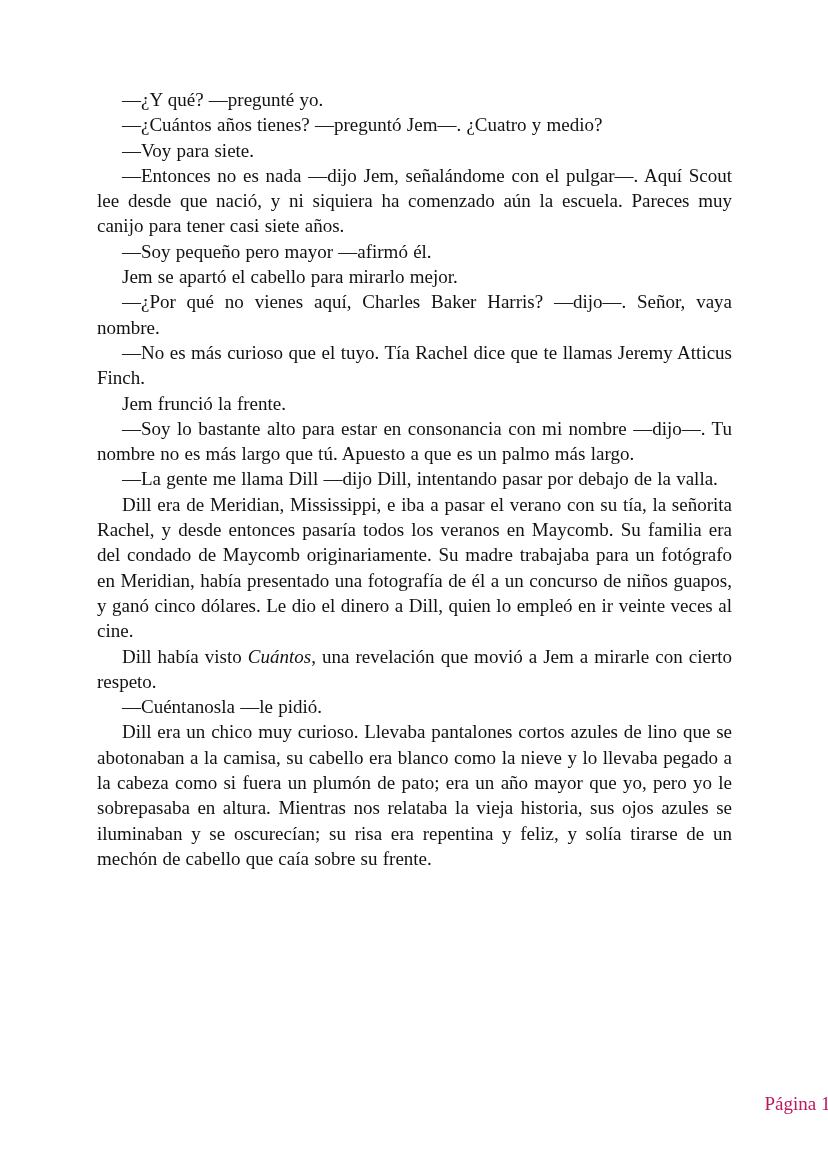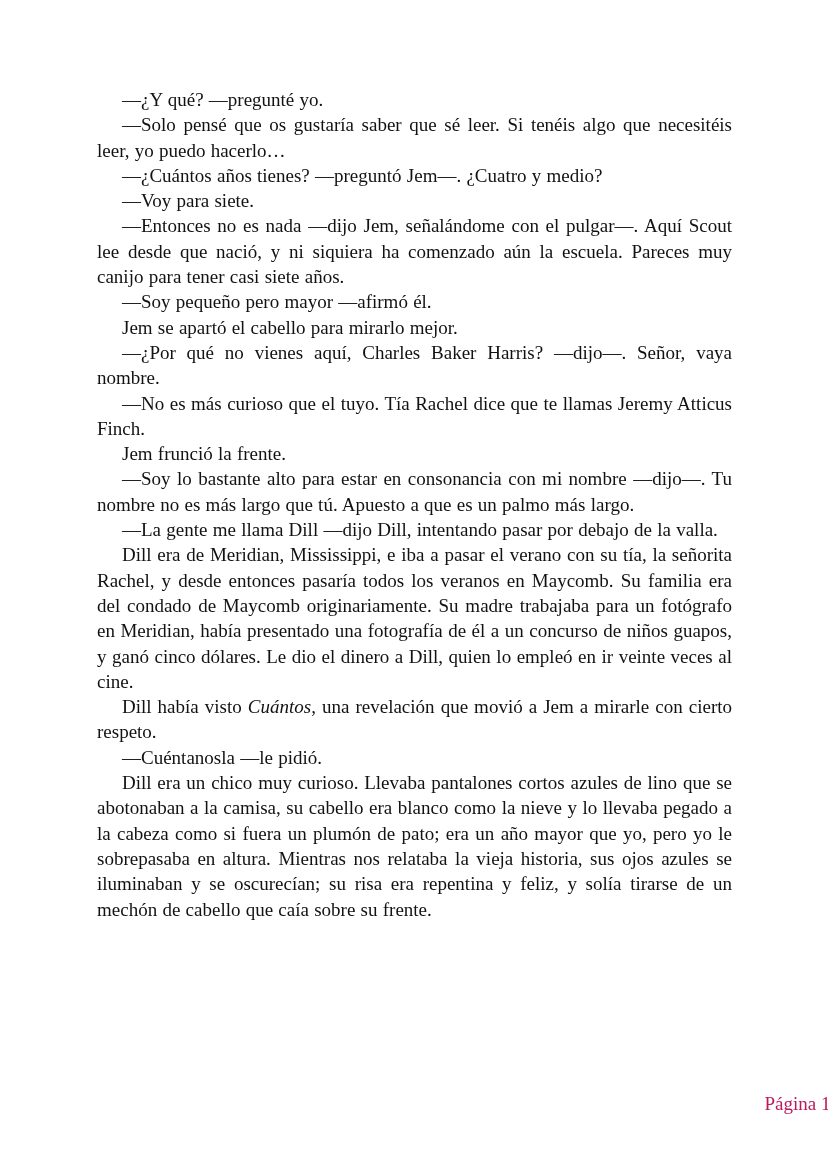--- a/index.html
+++ b/index.html
@@ -45,21 +45,20 @@
     line-height: 25.3px;
     color: #be185d;
   }
 </style>
 </head>
 <body>
 
 <div class="page">
   <div class="text-block">
       <p class="para"><span>—¿Y qué? —pregunté yo.</span></p>
-      <p class="para"><span>—Solo pensé que os gustaría saber que sé leer. Si tenéis algo que necesitéis leer, yo puedo hacerlo…</span></p>
       <p class="para"><span>—¿Cuántos años tienes? —preguntó Jem—. ¿Cuatro y medio?</span></p>
       <p class="para"><span>—Voy para siete.</span></p>
       <p class="para"><span>—Entonces no es nada —dijo Jem, señalándome con el pulgar—. Aquí Scout lee desde que nació, y ni siquiera ha comenzado aún la escuela. Pareces muy canijo para tener casi siete años.</span></p>
       <p class="para"><span>—Soy pequeño pero mayor —afirmó él.</span></p>
       <p class="para"><span>Jem se apartó el cabello para mirarlo mejor.</span></p>
       <p class="para"><span>—¿Por qué no vienes aquí, Charles Baker Harris? —dijo—. Señor, vaya nombre.</span></p>
       <p class="para"><span>—No es más curioso que el tuyo. Tía Rachel dice que te llamas Jeremy Atticus Finch.</span></p>
       <p class="para"><span>Jem frunció la frente.</span></p>
       <p class="para"><span>—Soy lo bastante alto para estar en consonancia con mi nombre —dijo—. Tu nombre no es más largo que tú. Apuesto a que es un palmo más largo.</span></p>
       <p class="para"><span>—La gente me llama Dill —dijo Dill, intentando pasar por debajo de la valla.</span></p>

